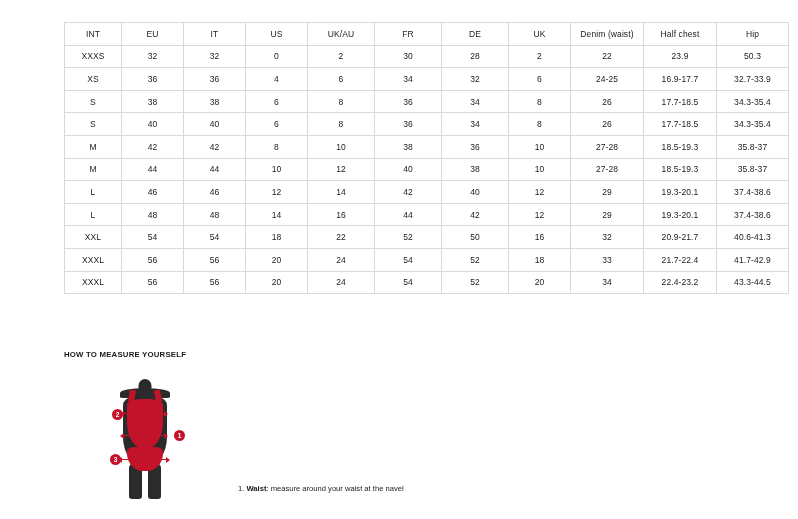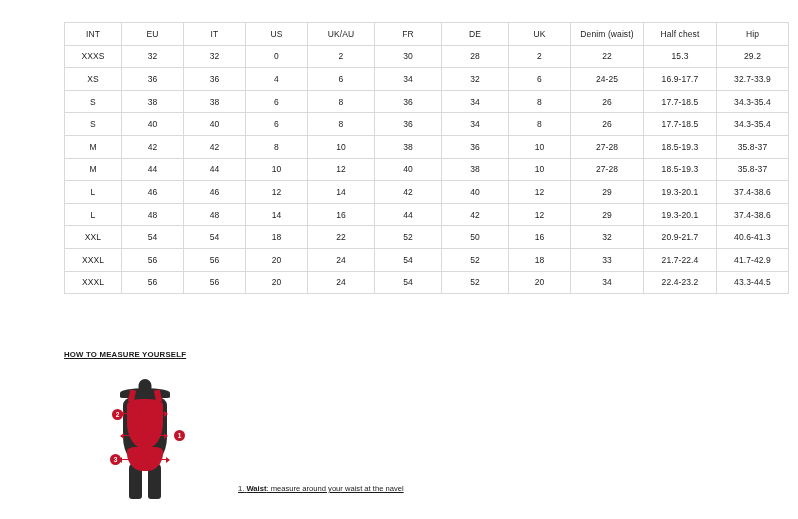--- a/index.html
+++ b/index.html
@@ -63,21 +63,20 @@
     text-align: left;
     padding-left: 7px;
   }
 
   
   .measure {
     position: absolute;
     left: 64px;
     top: 350px;
     width: 680px;
-    text-decoration: underline;
   }
   .measure-title {
     font-size: 7.8px;
     font-weight: bold;
     letter-spacing: .2px;
     color: #1a1a1a;
     margin-bottom: 12px;
   }
   .measure-body {
     position: relative;
@@ -269,22 +268,22 @@
         <tr>
           <td>XXXS</td>
           <td>32</td>
           <td>32</td>
           <td>0</td>
           <td>2</td>
           <td>30</td>
           <td>28</td>
           <td>2</td>
           <td>22</td>
-          <td class="left-pad">15.3</td>
-          <td class="left-pad">29.2</td>
+          <td class="left-pad">23.9</td>
+          <td class="left-pad">50.3</td>
         </tr>
         <tr>
           <td>XS</td>
           <td>36</td>
           <td>36</td>
           <td>4</td>
           <td>6</td>
           <td>34</td>
           <td>32</td>
           <td>6</td>

